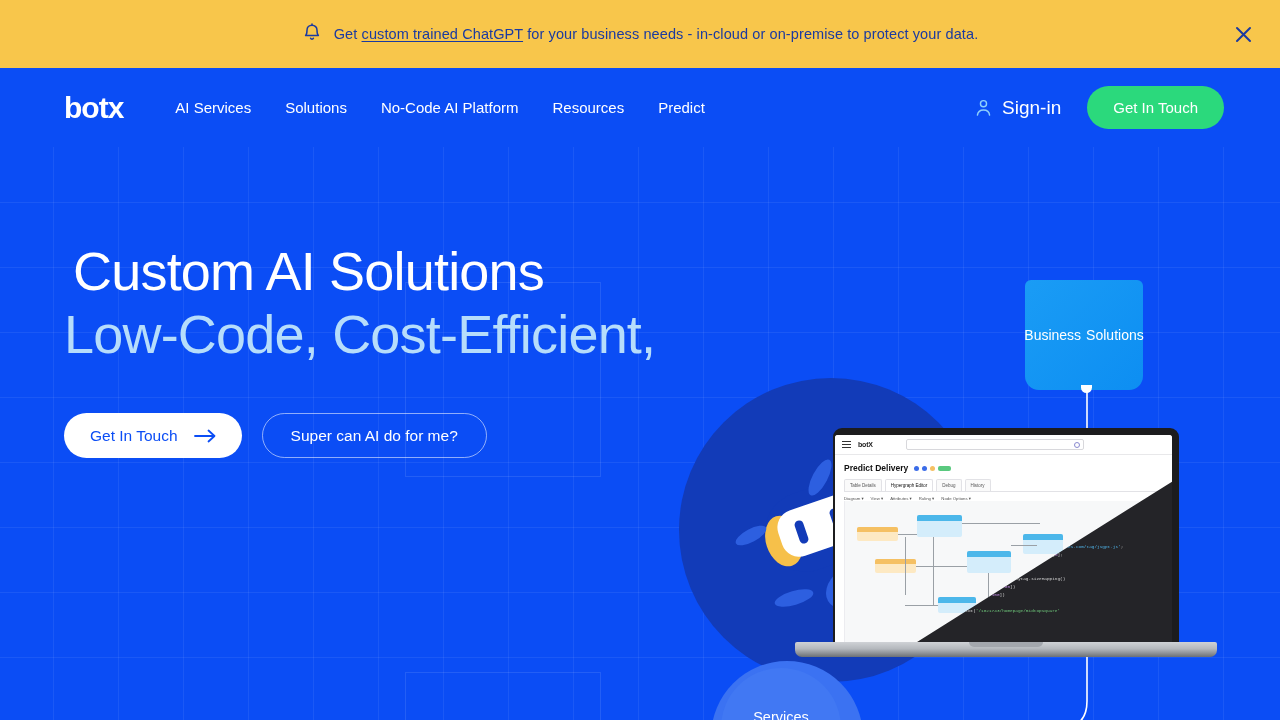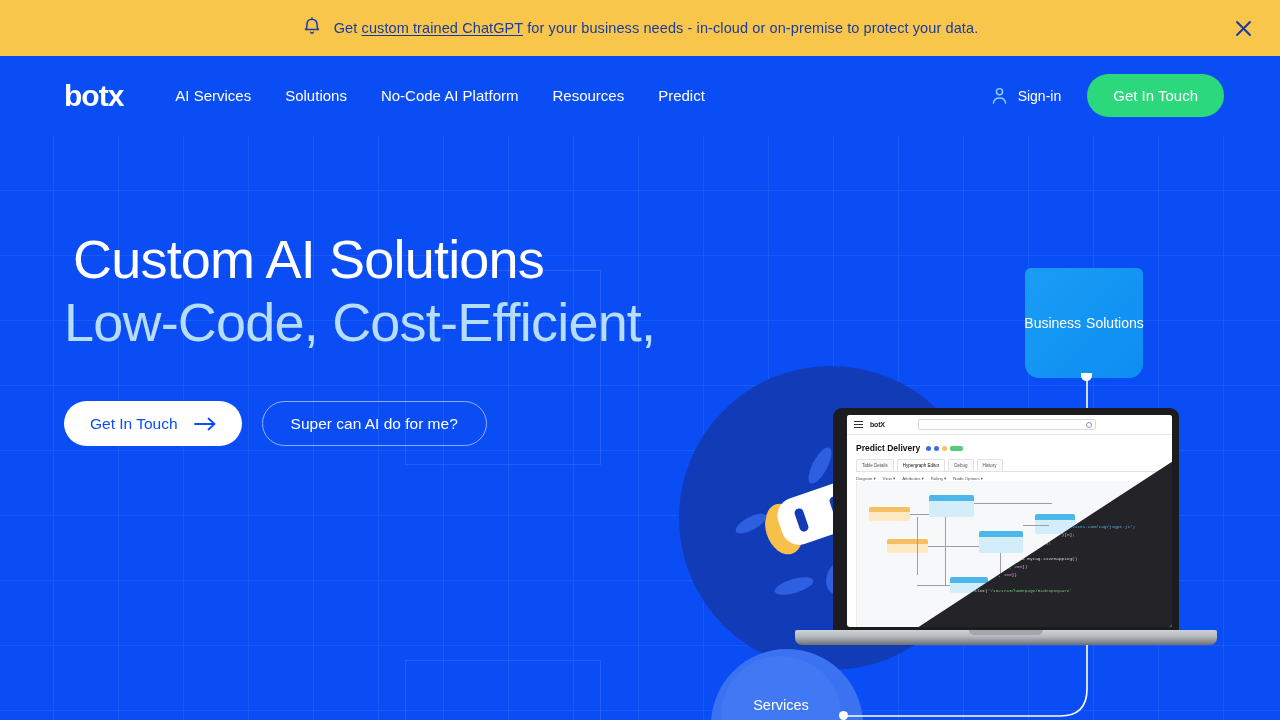--- a/index.html
+++ b/index.html
@@ -4,21 +4,21 @@
 <style>
   * { margin:0; padding:0; box-sizing:border-box; }
   html,body { width:1280px; height:720px; overflow:hidden; }
   body {
     font-family: "Liberation Sans", sans-serif;
     background:#0b4df5;
   }
 
   
   .banner{
-    position:relative; height:56px; width:100%;
+    position:relative; height:68px; width:100%;
     background:#f7c košík; 
     background:#f8c64b;
     display:flex; align-items:center; justify-content:center;
   }
   .banner-inner{ display:flex; align-items:center; gap:12px; }
   .bell-icon{ width:20px; height:22px; display:block; }
   .banner-text{
     font-size:14.5px; color:#1b3aa0; letter-spacing:.1px;
   }
   .banner-text a{
@@ -42,21 +42,21 @@
     margin-right:52px; line-height:1; cursor:pointer;
   }
   .nav-links{ display:flex; align-items:center; gap:34px; }
   .nav-link{
     font-size:15px; color:#fff; cursor:pointer; white-space:nowrap;
   }
   .nav-right{ margin-left:auto; display:flex; align-items:center; gap:26px; }
   .signin{
     display:flex; align-items:center; gap:9px; cursor:pointer;
   }
-  .signin-label{ font-size:14px; color:#fff; }
+  .signin-label{ font-size:19px; color:#fff; }
   .user-icon{ width:19px; height:19px; display:block; }
   .cta-nav{
     background:#2bd97c; color:#fff; font-size:15px;
     border:none; border-radius:999px; padding:13px 26px; cursor:pointer;
     font-family:inherit; white-space:nowrap;
   }
 
   
   .hero{
     position:relative; height:585px; overflow:hidden; background:#0b4df5;
@@ -163,22 +163,22 @@
   }
   .ml-circle span{ color:#fff; font-size:14.5px; line-height:17px; }
   .ml-dot{
     position:absolute; left:839px; top:576px; width:9px; height:9px;
     border-radius:50%; background:#fff;
   }
 
   
   .laptop{ position:absolute; left:795px; top:265px; width:422px; height:245px; }
   .lid{
-    position:absolute; left:38px; top:8px; width:346px; height:228px;
-    background:#1c1c1e; border-radius:9px 9px 3px 3px; padding:7px 7px 9px 14px;
+    position:absolute; left:38px; top:16px; width:346px; height:228px;
+    background:#1c1c1e; border-radius:9px 9px 3px 3px; padding:7px 7px 9px 2px;
   }
   .screen{
     position:relative; width:100%; height:100%; overflow:hidden;
     background:#fff; border-radius:3px;
   }
   .base{
     position:absolute; left:0; bottom:0; width:422px; height:15px;
     background:linear-gradient(to bottom,#cfd2d6 0%,#b4b8bd 45%,#8d9197 75%,#6c7075 100%);
     border-radius:2px 2px 7px 7px;
   }

